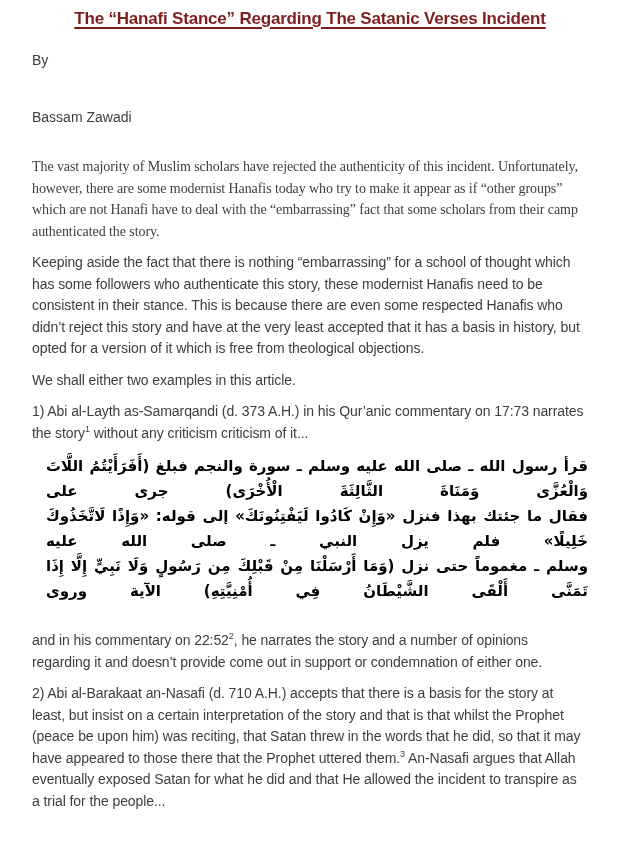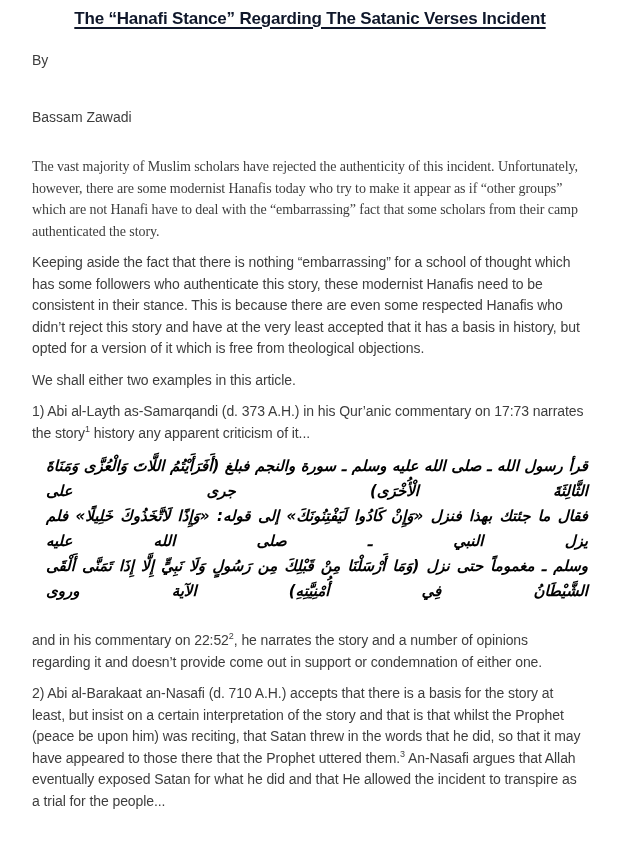--- a/index.html
+++ b/index.html
@@ -11,21 +11,21 @@
     color: #3d3d3d;
     padding: 8px 30px 0 32px;
     overflow: hidden;
   }
   .title {
     margin: 0;
     font-size: 17px;
     line-height: 22px;
     font-weight: bold;
     text-align: center;
-    color: #0f172a;
+    color: #7f1d1d;
     text-decoration: underline;
     text-decoration-thickness: 2px;
     text-underline-offset: 3px;
     letter-spacing: -0.2px;
   }
   .center-line {
     margin: 0;
     font-size: 14px;
     line-height: 19px;
     color: #3d3d3d;
@@ -47,21 +47,20 @@
   }
   .arabic {
     direction: rtl;
     font-family: "DejaVu Sans", sans-serif;
     color: #000;
     font-weight: bold;
     font-size: 15px;
     line-height: 25px;
     letter-spacing: 0;
     margin: 6px 0 26px 14px;
-    font-style: italic;
   }
   .arabic-line {
     text-align: justify;
     text-align-last: justify;
   }
 </style>
 </head>
 <body>
 
 <div class="page">
@@ -70,21 +69,21 @@
 
   <p class="center-line by">By</p>
   <p class="center-line author">Bassam Zawadi</p>
 
   <p class="para first">The vast majority of Muslim scholars have rejected the authenticity of this incident. Unfortunately, however, there are some modernist Hanafis today who try to make it appear as if “other groups” which are not Hanafi have to deal with the “embarrassing” fact that some scholars from their camp authenticated the story.</p>
 
   <p class="para">Keeping aside the fact that there is nothing “embarrassing” for a school of thought which has some followers who authenticate this story, these modernist Hanafis need to be consistent in their stance. This is because there are even some respected Hanafis who didn’t reject this story and have at the very least accepted that it has a basis in history, but opted for a version of it which is free from theological objections.</p>
 
   <p class="para">We shall either two examples in this article.</p>
 
-  <p class="para"><span>1) Abi al-Layth as-Samarqandi (d. 373 A.H.) in his Qur’anic commentary on 17:73 narrates the story</span><span class="sup">1</span><span> history any apparent criticism of it...</span></p>
+  <p class="para"><span>1) Abi al-Layth as-Samarqandi (d. 373 A.H.) in his Qur’anic commentary on 17:73 narrates the story</span><span class="sup">1</span><span> without any criticism criticism of it...</span></p>
 
   <div class="arabic">
     <div class="arabic-line">قرأ رسول الله ـ صلى الله عليه وسلم ـ سورة والنجم فبلغ (أَفَرَأَيْتُمُ اللَّاتَ وَالْعُزَّى وَمَنَاةَ الثَّالِثَةَ الْأُخْرَى) جرى على</div>
     <div class="arabic-line">فقال ما جئتك بهذا فنزل «وَإِنْ كَادُوا لَيَفْتِنُونَكَ» إلى قوله: «وَإِذًا لَاتَّخَذُوكَ خَلِيلًا» فلم يزل النبي ـ صلى الله عليه</div>
     <div class="arabic-line">وسلم ـ مغموماً حتى نزل (وَمَا أَرْسَلْنَا مِنْ قَبْلِكَ مِن رَسُولٍ وَلَا نَبِيٍّ إِلَّا إِذَا تَمَنَّى أَلْقَى الشَّيْطَانُ فِي أُمْنِيَّتِهِ) الآية وروى</div>
   </div>
 
   <p class="para"><span>and in his commentary on 22:52</span><span class="sup">2</span><span>, he narrates the story and a number of opinions regarding it and doesn’t provide come out in support or condemnation of either one.</span></p>
 
   <p class="para"><span>2) Abi al-Barakaat an-Nasafi (d. 710 A.H.) accepts that there is a basis for the story at least, but insist on a certain interpretation of the story and that is that whilst the Prophet (peace be upon him) was reciting, that Satan threw in the words that he did, so that it may have appeared to those there that the Prophet uttered them.</span><span class="sup">3</span><span> An-Nasafi argues that Allah eventually exposed Satan for what he did and that He allowed the incident to transpire as a trial for the people...</span></p>

